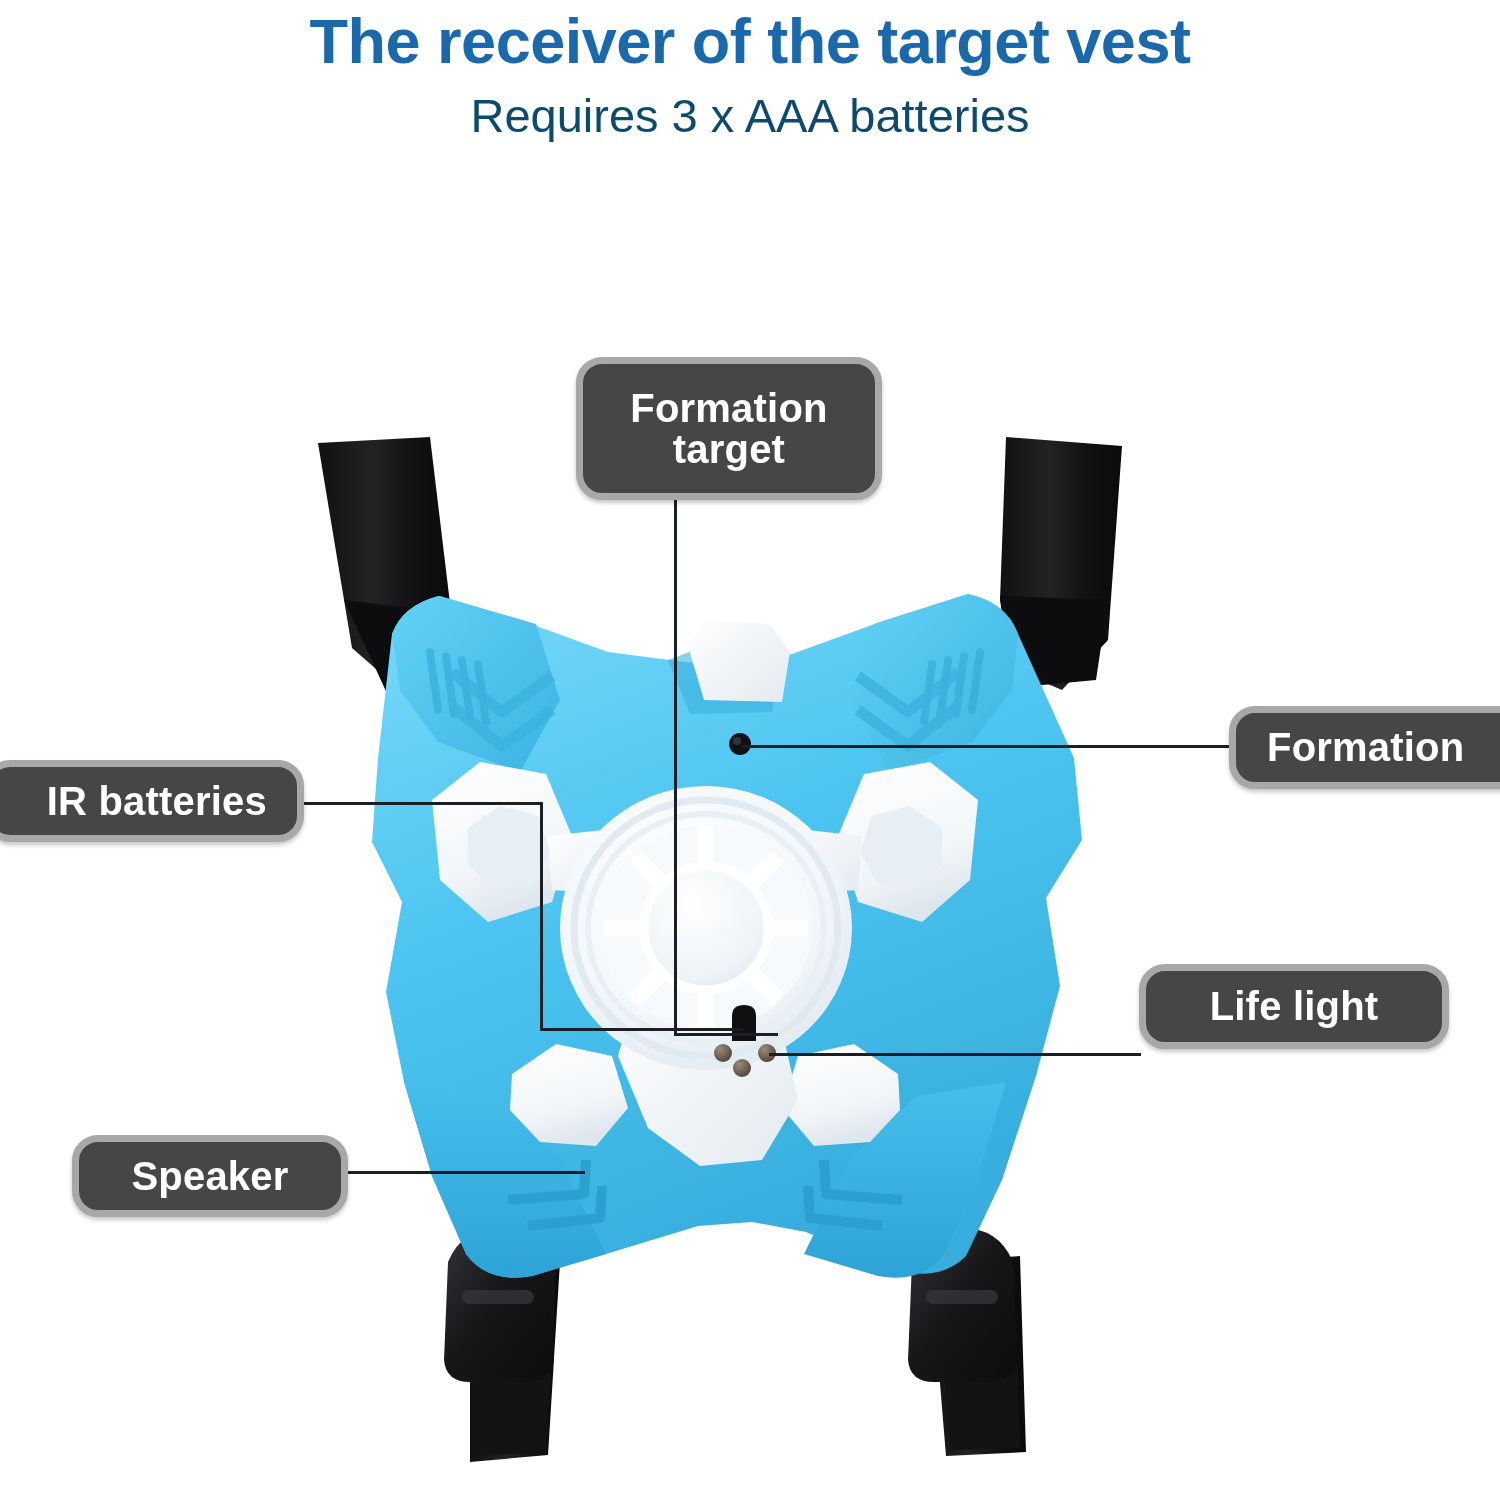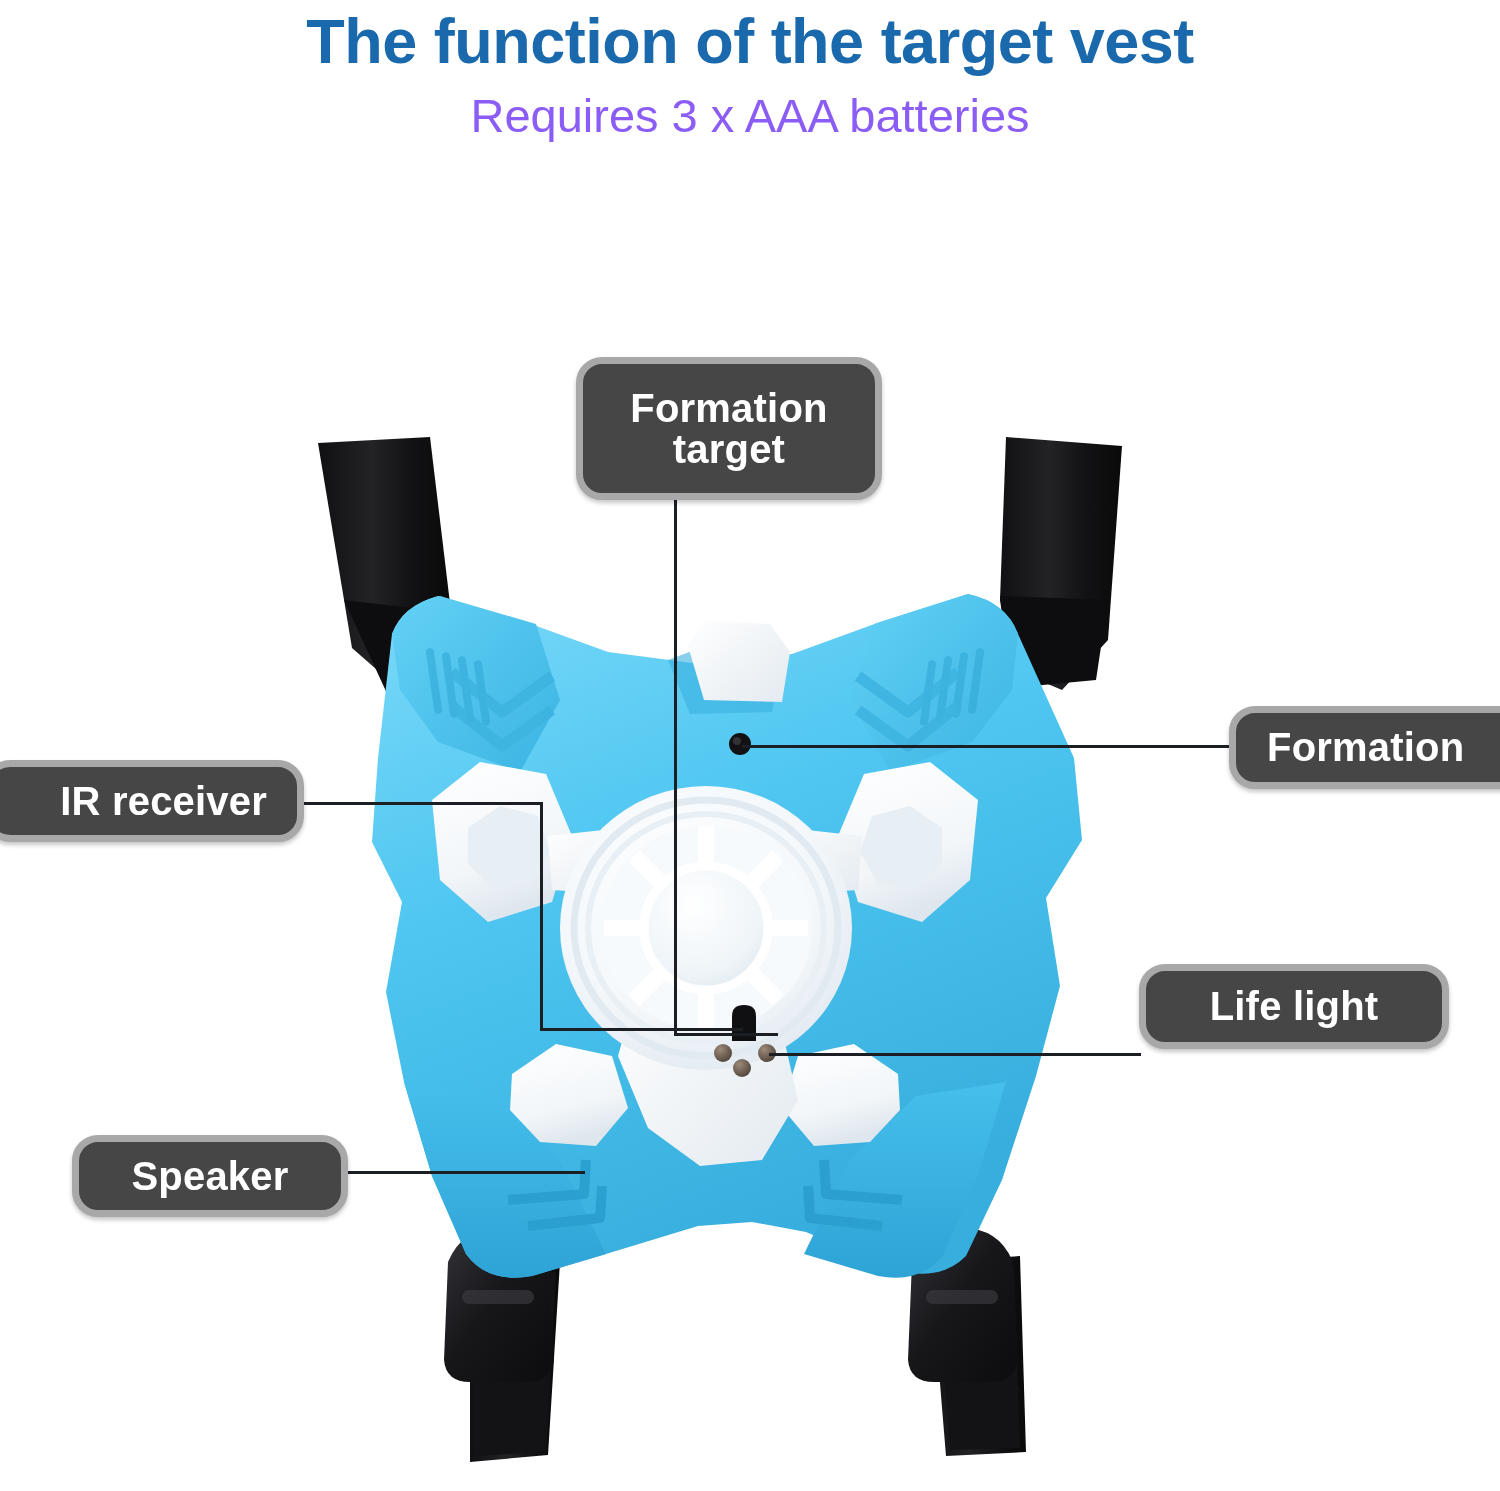--- a/index.html
+++ b/index.html
@@ -63,22 +63,22 @@
   
   #l-sp-h{left:345px;top:1171px;width:240px;}
 
   
   #vestsvg{position:absolute;left:0;top:0;width:1500px;height:1491px;}
 </style>
 </head>
 <body>
 
 <div id="header">
-  <div id="title" style="color: rgb(26, 105, 173);">The function of the target vest</div>
-  <div id="subtitle" style="color: #8b5cf6;">Requires 3 x AAA batteries</div>
+  <div id="title" style="color: rgb(26, 105, 173);">The receiver of the target vest</div>
+  <div id="subtitle" style="color: #0c4a6e;">Requires 3 x AAA batteries</div>
 </div>
 
 <div id="stage">
 
 <svg id="vestsvg" viewBox="0 0 1500 1491" xmlns="http://www.w3.org/2000/svg">
   <defs>
     <linearGradient id="gBlue" x1="0" y1="0" x2="0.4" y2="1">
       <stop offset="0%" stop-color="#7bd9f9"></stop>
       <stop offset="45%" stop-color="#4ec6f1"></stop>
       <stop offset="100%" stop-color="#37aedd"></stop>
@@ -292,21 +292,21 @@
     <span>Formation</span>
     <span>target</span>
   </div>
 </div>
 
 <div class="callout" id="co-formation" style="background: rgb(70, 70, 70); border-color: rgb(168, 168, 168); color: rgb(255, 255, 255);">
   <span>Formation</span>
 </div>
 
 <div class="callout" id="co-ir" style="background: rgb(70, 70, 70); border-color: rgb(168, 168, 168); color: rgb(255, 255, 255);">
-  <span>IR receiver</span>
+  <span>IR batteries</span>
 </div>
 
 <div class="callout" id="co-life" style="background: rgb(70, 70, 70); border-color: rgb(168, 168, 168); color: rgb(255, 255, 255);">
   <span>Life light</span>
 </div>
 
 <div class="callout" id="co-speaker" style="background: rgb(70, 70, 70); border-color: rgb(168, 168, 168); color: rgb(255, 255, 255);">
   <span>Speaker</span>
 </div>
 

